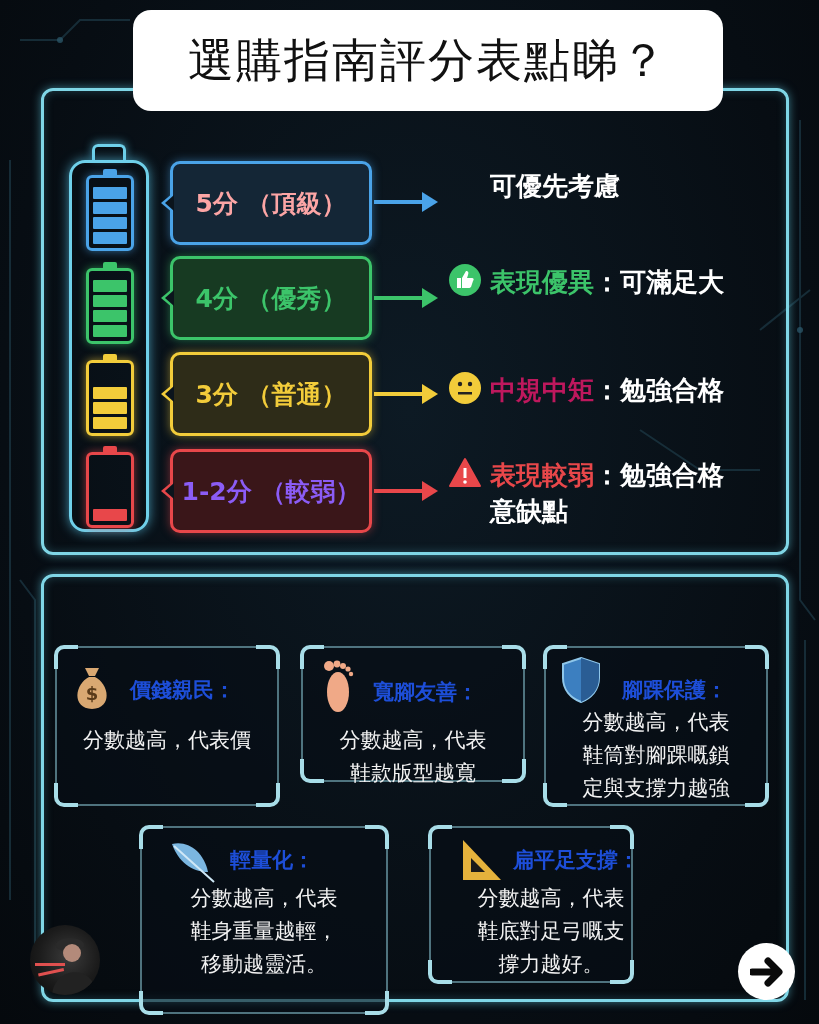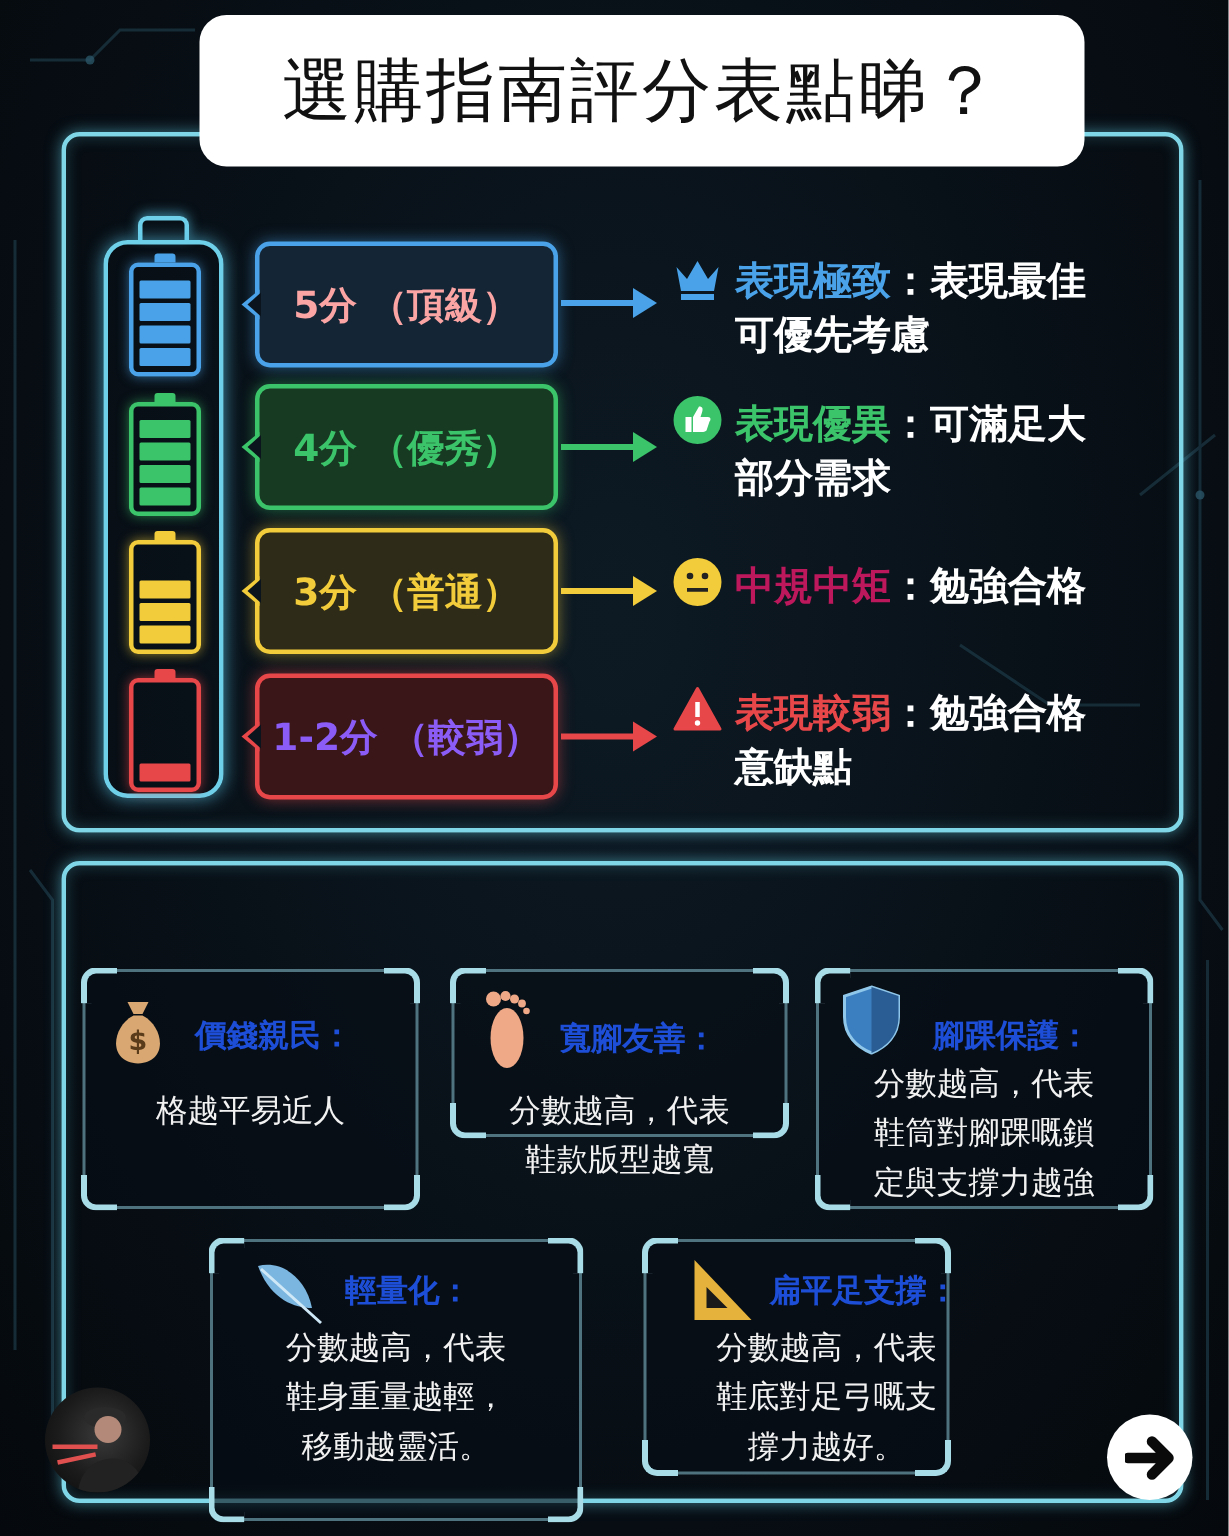--- a/index.html
+++ b/index.html
@@ -180,37 +180,30 @@
 <div class="score-box" style="top:449px;color:#8b5cf6;border-color:#e8474a;background:#3a1619;box-shadow:0 0 10px rgba(232,71,74,0.5);">
   <span>1-2分 （較弱）</span>
 </div>
 
 <div class="arrow" style="top:200px;background:#4aa3e8;border-color:#4aa3e8;"></div>
 <div class="arrow" style="top:296px;background:#3cc46a;border-color:#3cc46a;"></div>
 <div class="arrow" style="top:392px;background:#f2cc3a;border-color:#f2cc3a;"></div>
 <div class="arrow" style="top:489px;background:#e8474a;border-color:#e8474a;"></div>
 
 <div class="desc" style="top:168px;">
-  <div>
-    <svg class="icon" viewBox="0 0 34 34">
-        <path d="M3 10 L10 18 L17 6 L24 18 L31 10 L28 26 L6 26 Z" fill="#4aa3e8"></path>
-        <rect x="6" y="28" width="22" height="4" fill="#4aa3e8"></rect>
-      </svg><span style="color:#4aa3e8">表現極致</span><span>：</span><span>表現最佳</span>
-  </div>
   <div class="line2">可優先考慮</div>
 </div>
 
 <div class="desc" style="top:263px;">
   <div>
     <svg class="icon" viewBox="0 0 34 34">
         <circle cx="17" cy="17" r="16" fill="#3cc46a"></circle>
         <path d="M9 15 h4 v10 h-4z M14 15 l4-7 c2 0 3 1 2 4 l-1 3 h5 c2 0 2 2 1 3 l-2 6 c-1 1-2 1-3 1 h-6z" fill="#fff"></path>
       </svg><span style="color:#3cc46a">表現優異</span><span>：</span><span>可滿足大</span>
   </div>
-  <div class="line2">部分需求</div>
 </div>
 
 <div class="desc" style="top:371px;">
   <div>
     <svg class="icon" viewBox="0 0 34 34">
         <circle cx="17" cy="17" r="16" fill="#f2cc3a"></circle>
         <circle cx="12" cy="13" r="2.2" fill="#222"></circle>
         <circle cx="22" cy="13" r="2.2" fill="#222"></circle>
         <rect x="10" y="21" width="14" height="2.5" fill="#222"></rect>
       </svg><span style="color:#be185d">中規中矩</span><span>：</span><span>勉強合格</span>
@@ -233,25 +226,25 @@
     <span class="corner c-tr"></span>
     <span class="corner c-bl"></span>
     <span class="corner c-br"></span>
   <svg class="card-icon" style="left:12px;top:16px;" width="46" height="48" viewBox="0 0 46 48">
     <path d="M16 4 L30 4 L26 12 L20 12 Z" fill="#d9a872"></path>
     <path d="M20 13 C6 20 2 44 23 45 C44 44 40 20 26 13 Z" fill="#d9a872"></path>
     <text x="23" y="36" text-anchor="middle" font-size="18" font-weight="bold" fill="#5a3b1a" font-family="DejaVu Sans, sans-serif">$</text>
   </svg>
   <div class="card-title" style="left:73px;top:28px;">價錢親民：</div>
   <div class="card-body" style="top:76px;">
-    <div>格越平易近人</div>
-  </div>
-</div>
-
-<div class="card" style="left:301px;top:646px;width:224px;height:112px;">
+    <div>分數越高，代表價</div>
+  </div>
+</div>
+
+<div class="card" style="left:301px;top:646px;width:224px;height:136px;">
   <span class="corner c-tl"></span>
     <span class="corner c-tr"></span>
     <span class="corner c-bl"></span>
     <span class="corner c-br"></span>
   <svg class="card-icon" style="left:18px;top:10px;" width="34" height="56" viewBox="0 0 34 56">
     <ellipse cx="17" cy="34" rx="11" ry="20" fill="#f0a987"></ellipse>
     <circle cx="8" cy="8" r="5" fill="#f0a987"></circle>
       <circle cx="16" cy="6" r="3.4" fill="#f0a987"></circle>
     <circle cx="22" cy="8" r="3" fill="#f0a987"></circle>
       <circle cx="27" cy="11" r="2.6" fill="#f0a987"></circle>

